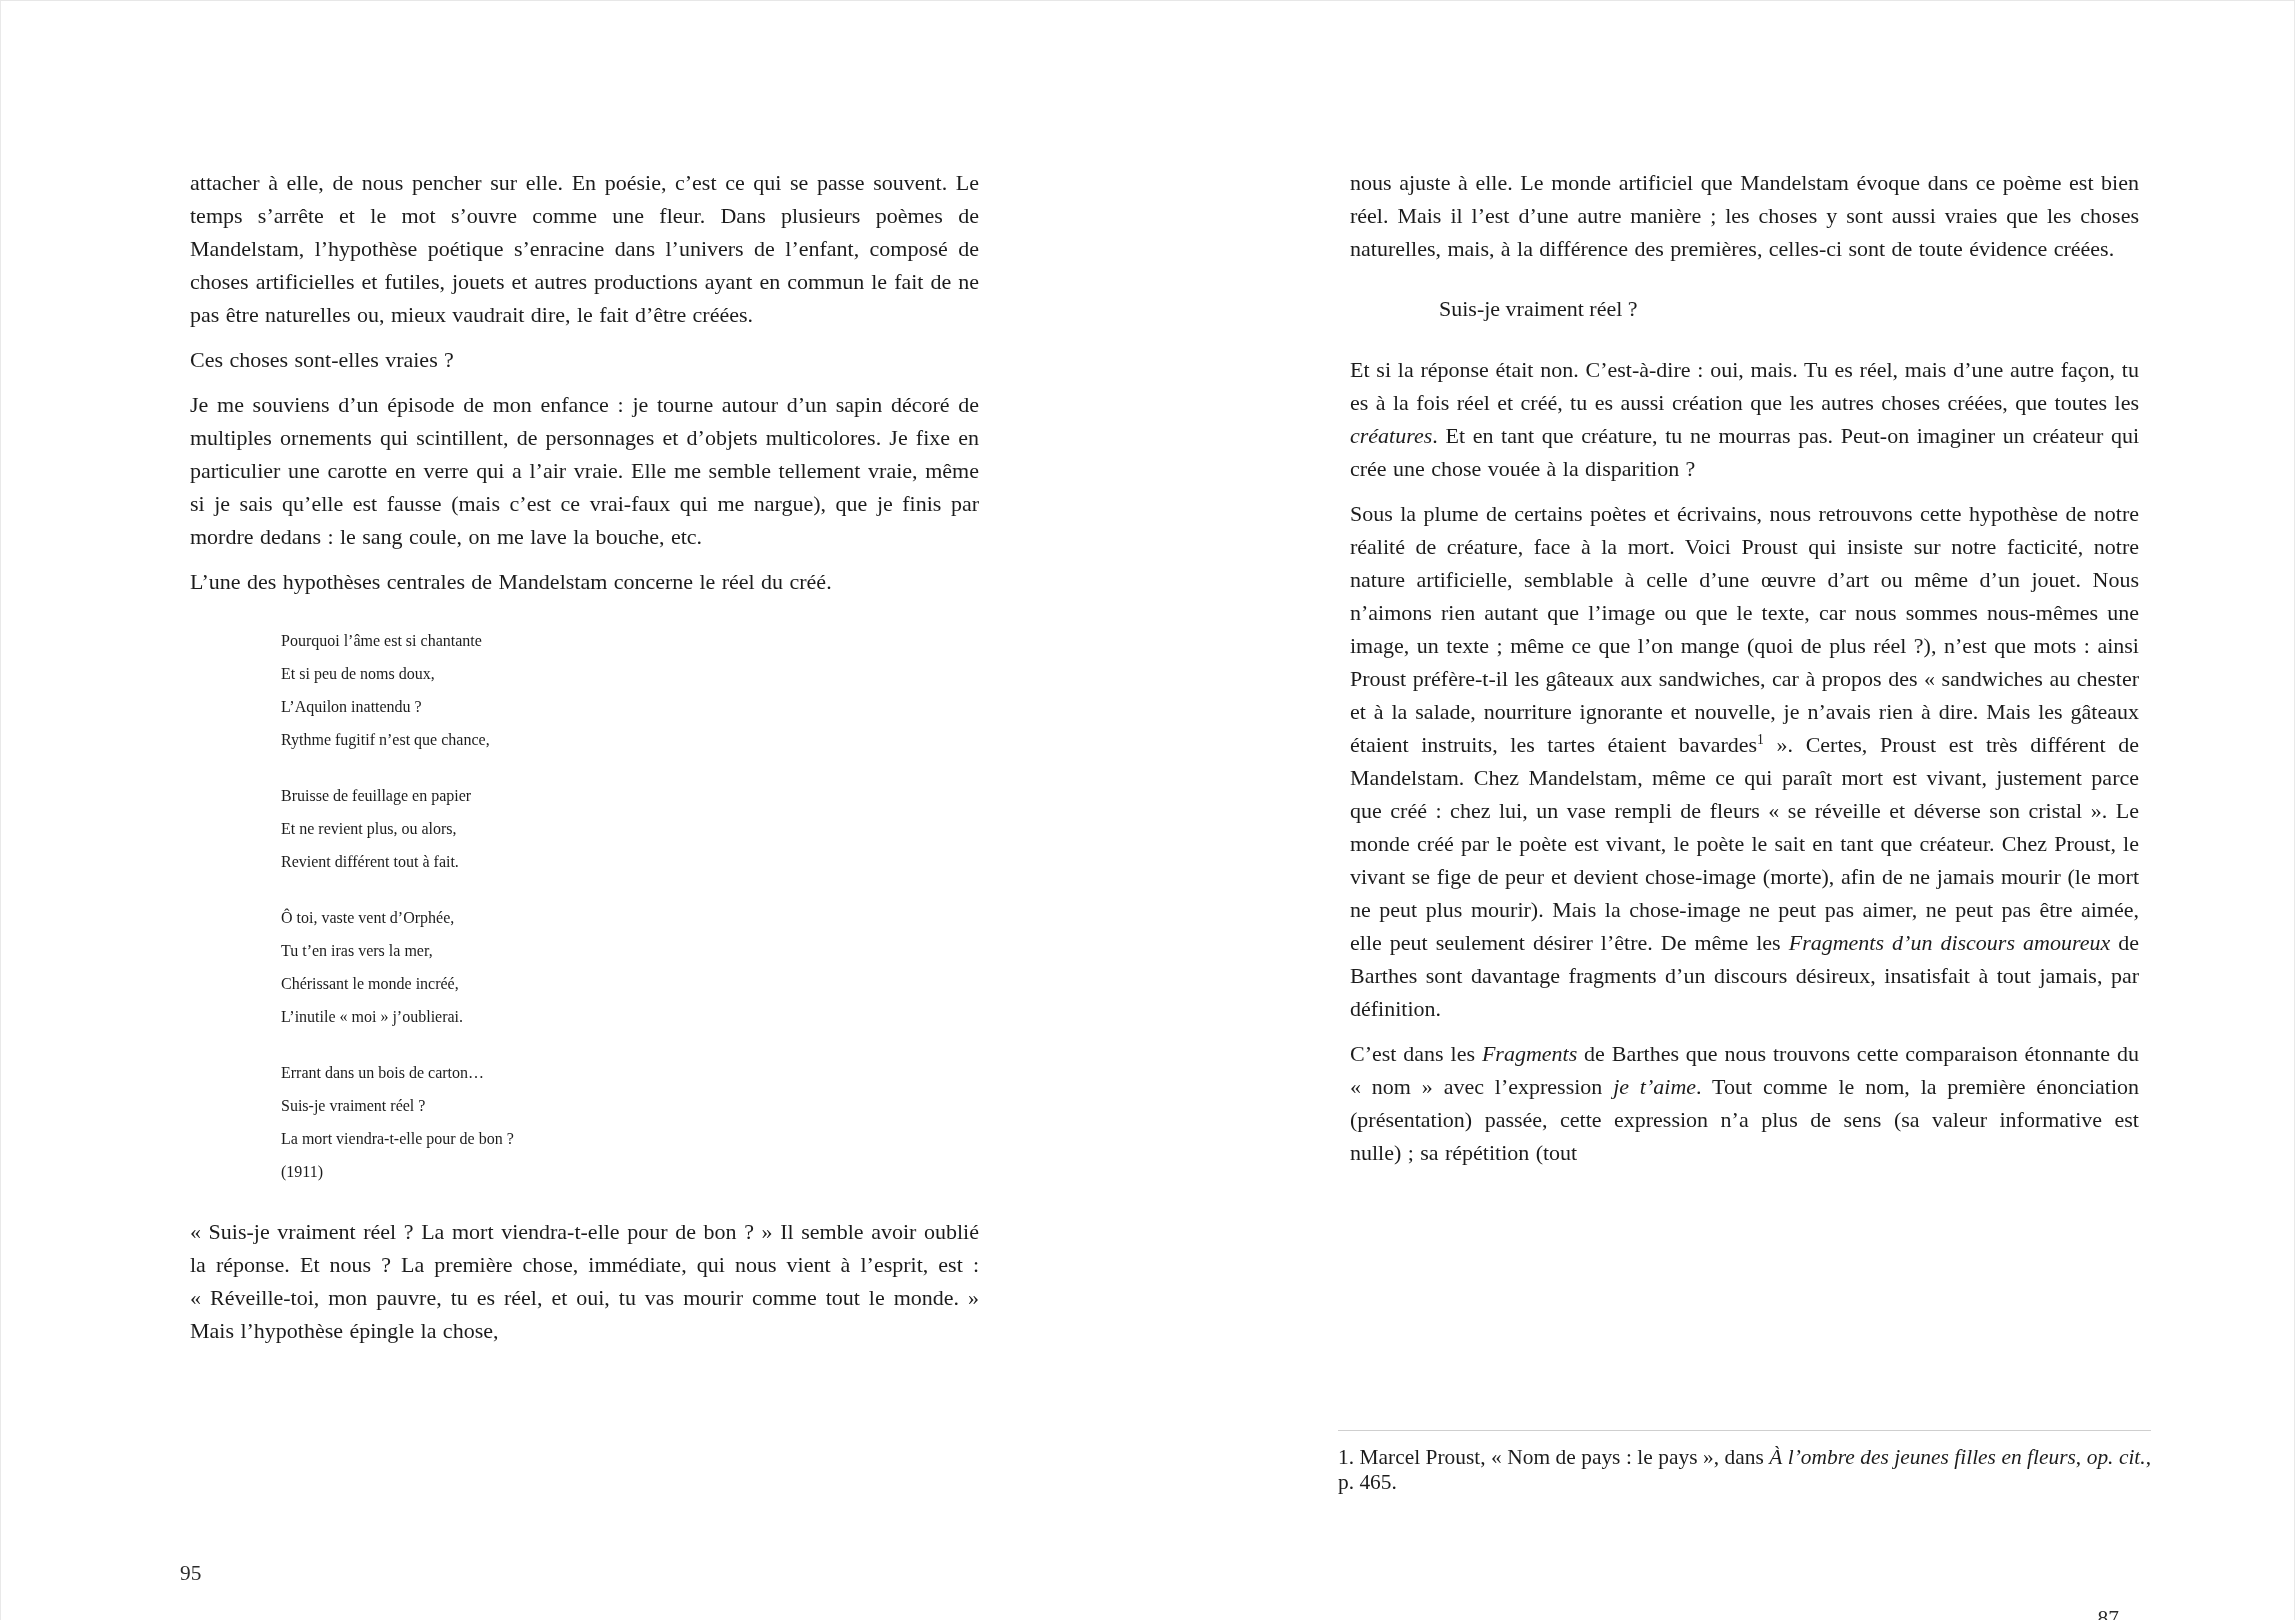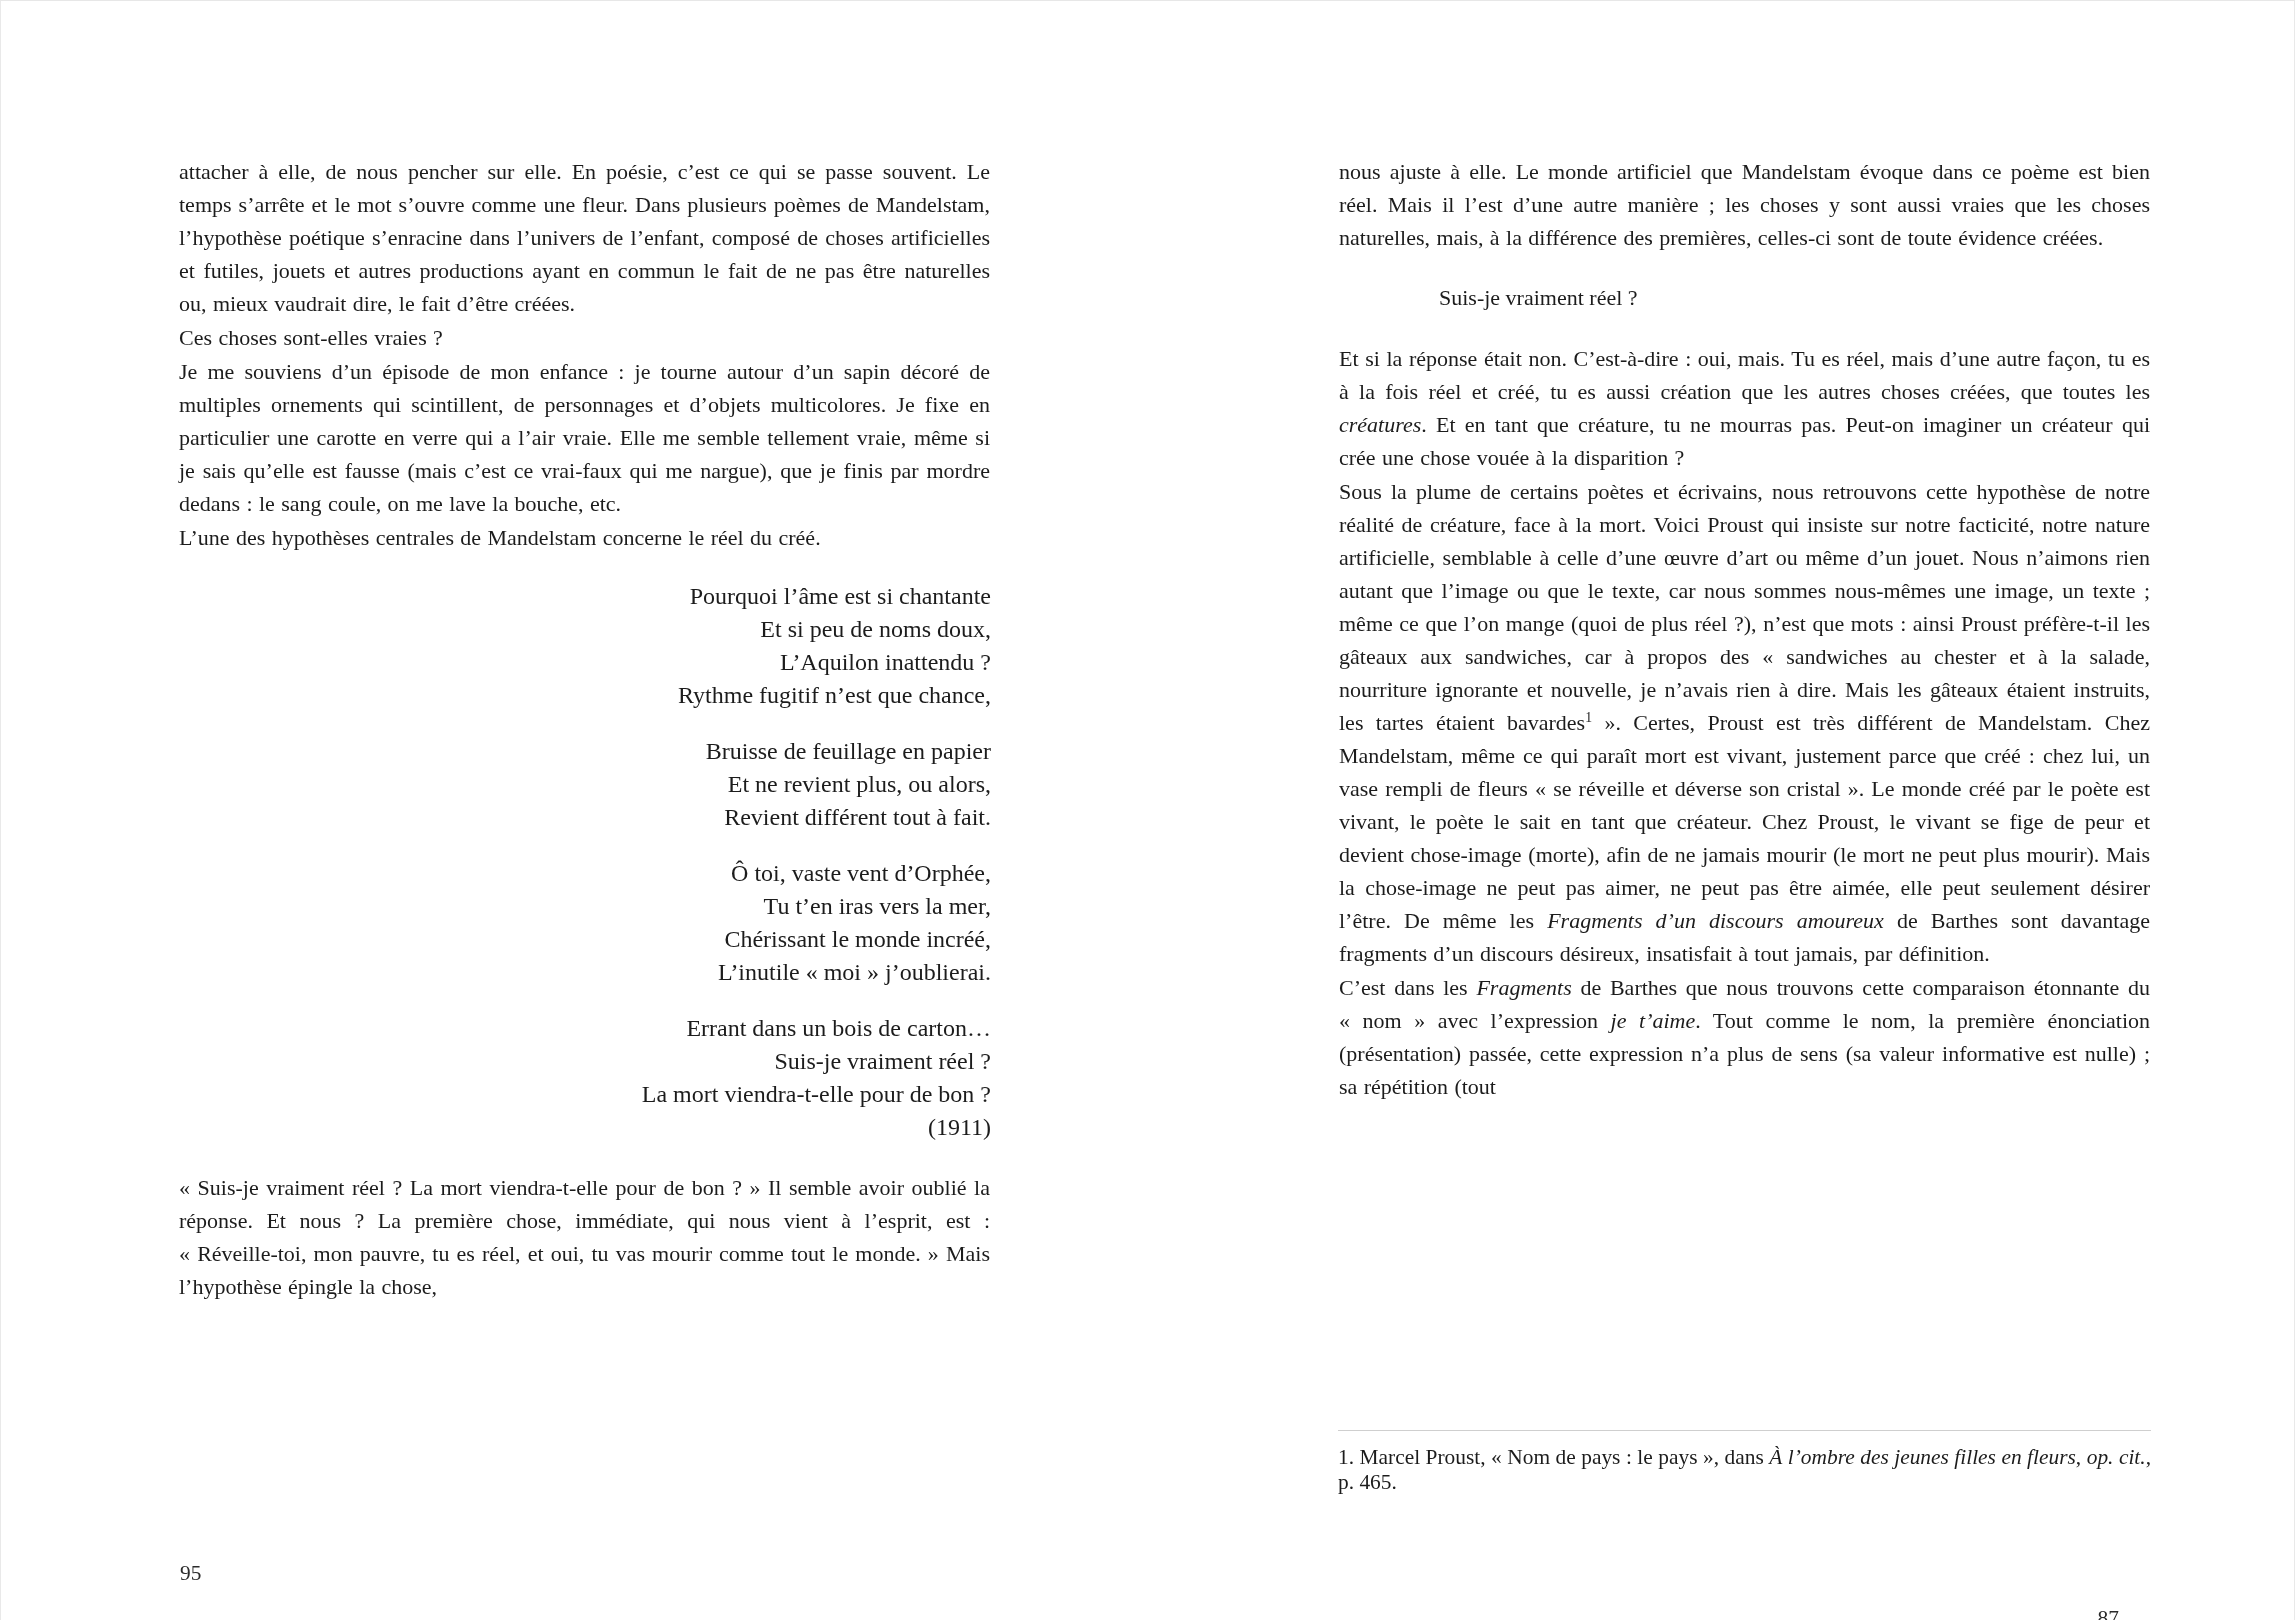--- a/index.html
+++ b/index.html
@@ -24,36 +24,36 @@
   }
   .column {
     position: absolute;
     top: 154px;
     width: 813px;
   }
   .column-left  { left: 178px; }
   .column-right { left: 1338px; }
 
   .para {
-    margin: 1px;
+    margin: 12px;
     font-size: 22px;
     line-height: 33px;
     text-align: justify;
     word-spacing: 0.9px;
   }
   .poem {
     margin: 26px 0 27.4px 103px;
   }
   .stanza { margin: 0 0 23px 0; }
   .stanza:last-child { margin-bottom: 0; }
   .poem-line {
     margin: 0;
-    font-size: 24px;
+    font-size: 16px;
     line-height: 33px;
-    text-align: right;
+    text-align: left;
   }
   .quote {
     margin: 27.4px 0 27.4px 101px;
     font-size: 22px;
     line-height: 33px;
     text-align: left;
   }
   .footnote {
     position: absolute;
     left: 1338px;

